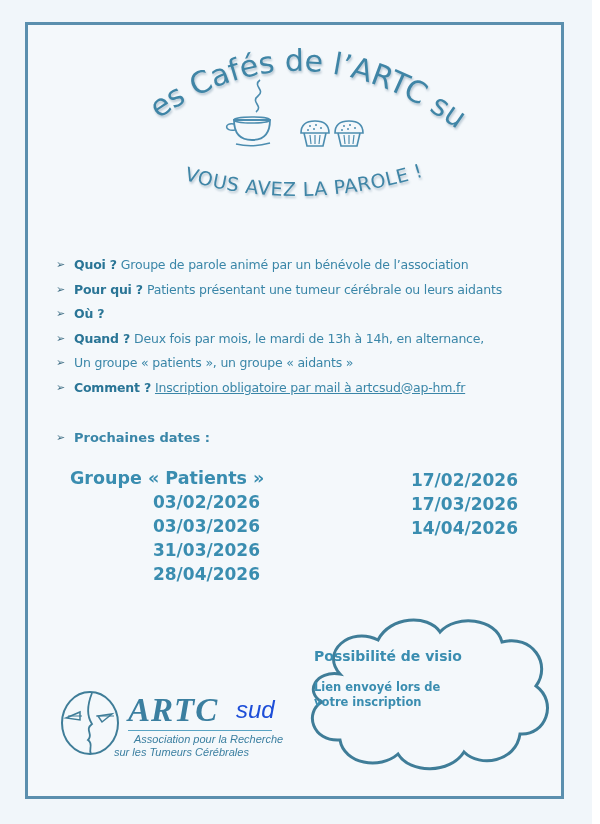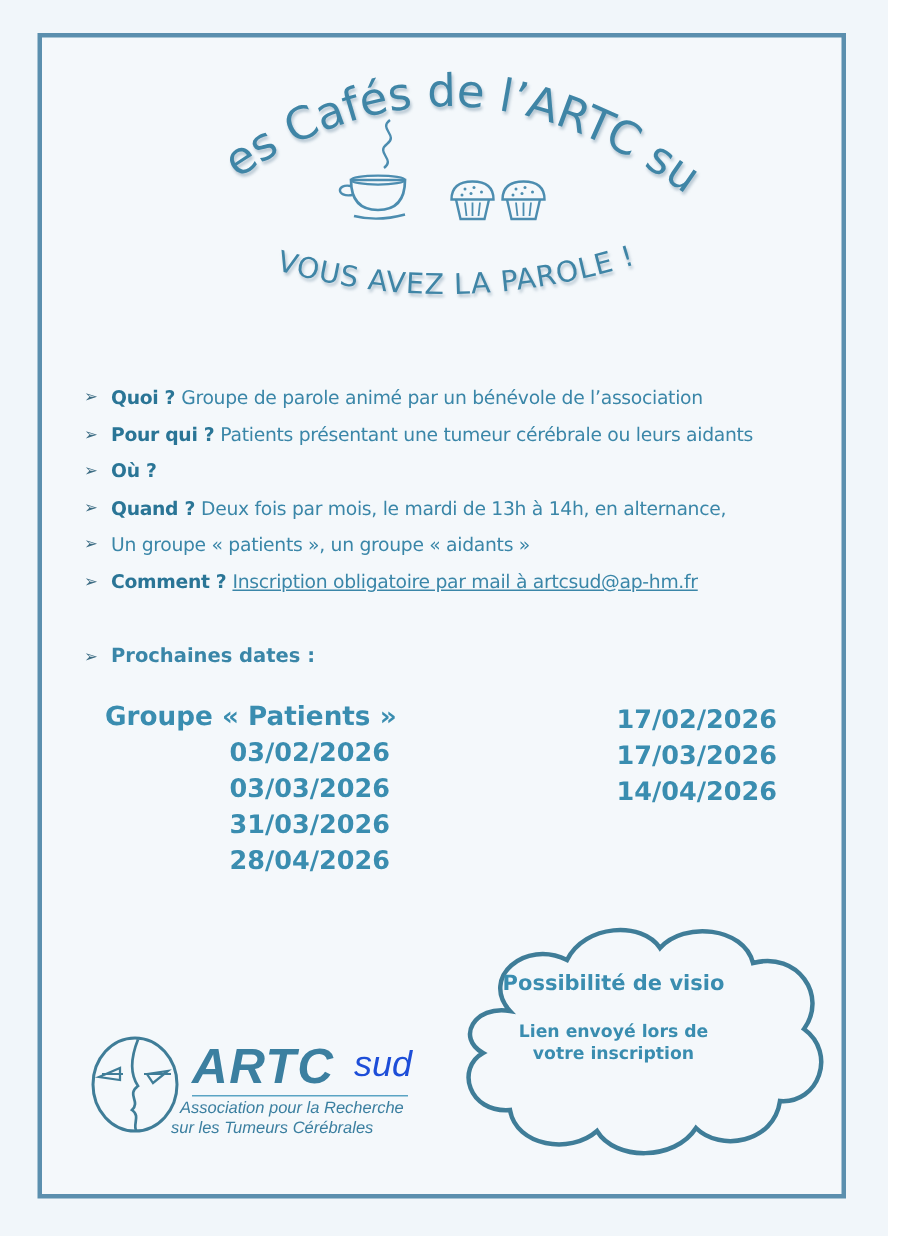--- a/index.html
+++ b/index.html
@@ -60,46 +60,46 @@
       position: absolute; text-align: center;
       font-weight: bold; color: #3a8db0;
     }
     .col .h { font-size: 17.5px; margin-bottom: 2px; white-space: nowrap; }
     .col .d { font-size: 17px; line-height: 24px; text-align: right; }
     .col-p { left: 70px; width: 190px; top: 468px; }
     .col-a { left: 326px; width: 192px; top: 468px; }
     .cloud { position: absolute; left: 300px; top: 612px; }
     .cloud-text {
       position: absolute; left: 314px; top: 648px; width: 190px;
-      text-align: center; color: #3a8db0; font-weight: bold;
+      color: #3a8db0; font-weight: bold;
     }
     .cloud-text .t1 { font-size: 14px; margin-bottom: 16px; white-space: nowrap; }
     .cloud-text .t2 { font-size: 11.5px; line-height: 15px; }
     .logo { position: absolute; left: 58px; top: 688px; }
     .logo-word {
       position: absolute; left: 128px; top: 692px;
       font-size: 33px; font-weight: bold; font-style: italic;
       color: #3b7fa0; letter-spacing: 1px;
-      font-family: Liberation Sans, sans-serif;
+      font-family: Liberation Serif, serif;
     }
     .logo-sud {
       position: absolute; left: 236px; top: 696px;
       font-size: 24px; font-style: italic; color: #1d4ed8;
       font-family: Liberation Sans, sans-serif;
     }
     .logo-line {
       position: absolute; left: 128px; top: 730px; width: 144px; height: 1px;
       background: #5aa4c4;
     }
     .logo-sub {
       position: absolute; left: 114px; top: 733px;
       font-size: 11px; font-style: italic; color: #3b7fa0; line-height: 13px;
       font-family: "Liberation Sans", sans-serif;
     }
-    .logo-sub div:first-child { padding-left: 6px; }
+    .logo-sub div:first-child { padding-left: 20px; }
   </style>
 </head>
 <body>
 
 <div class="scan-edge"></div>
 <div class="frame"></div>
 
 <div class="arc-title">
   <svg width="600" height="230" viewBox="0 0 600 230">
     <defs>

